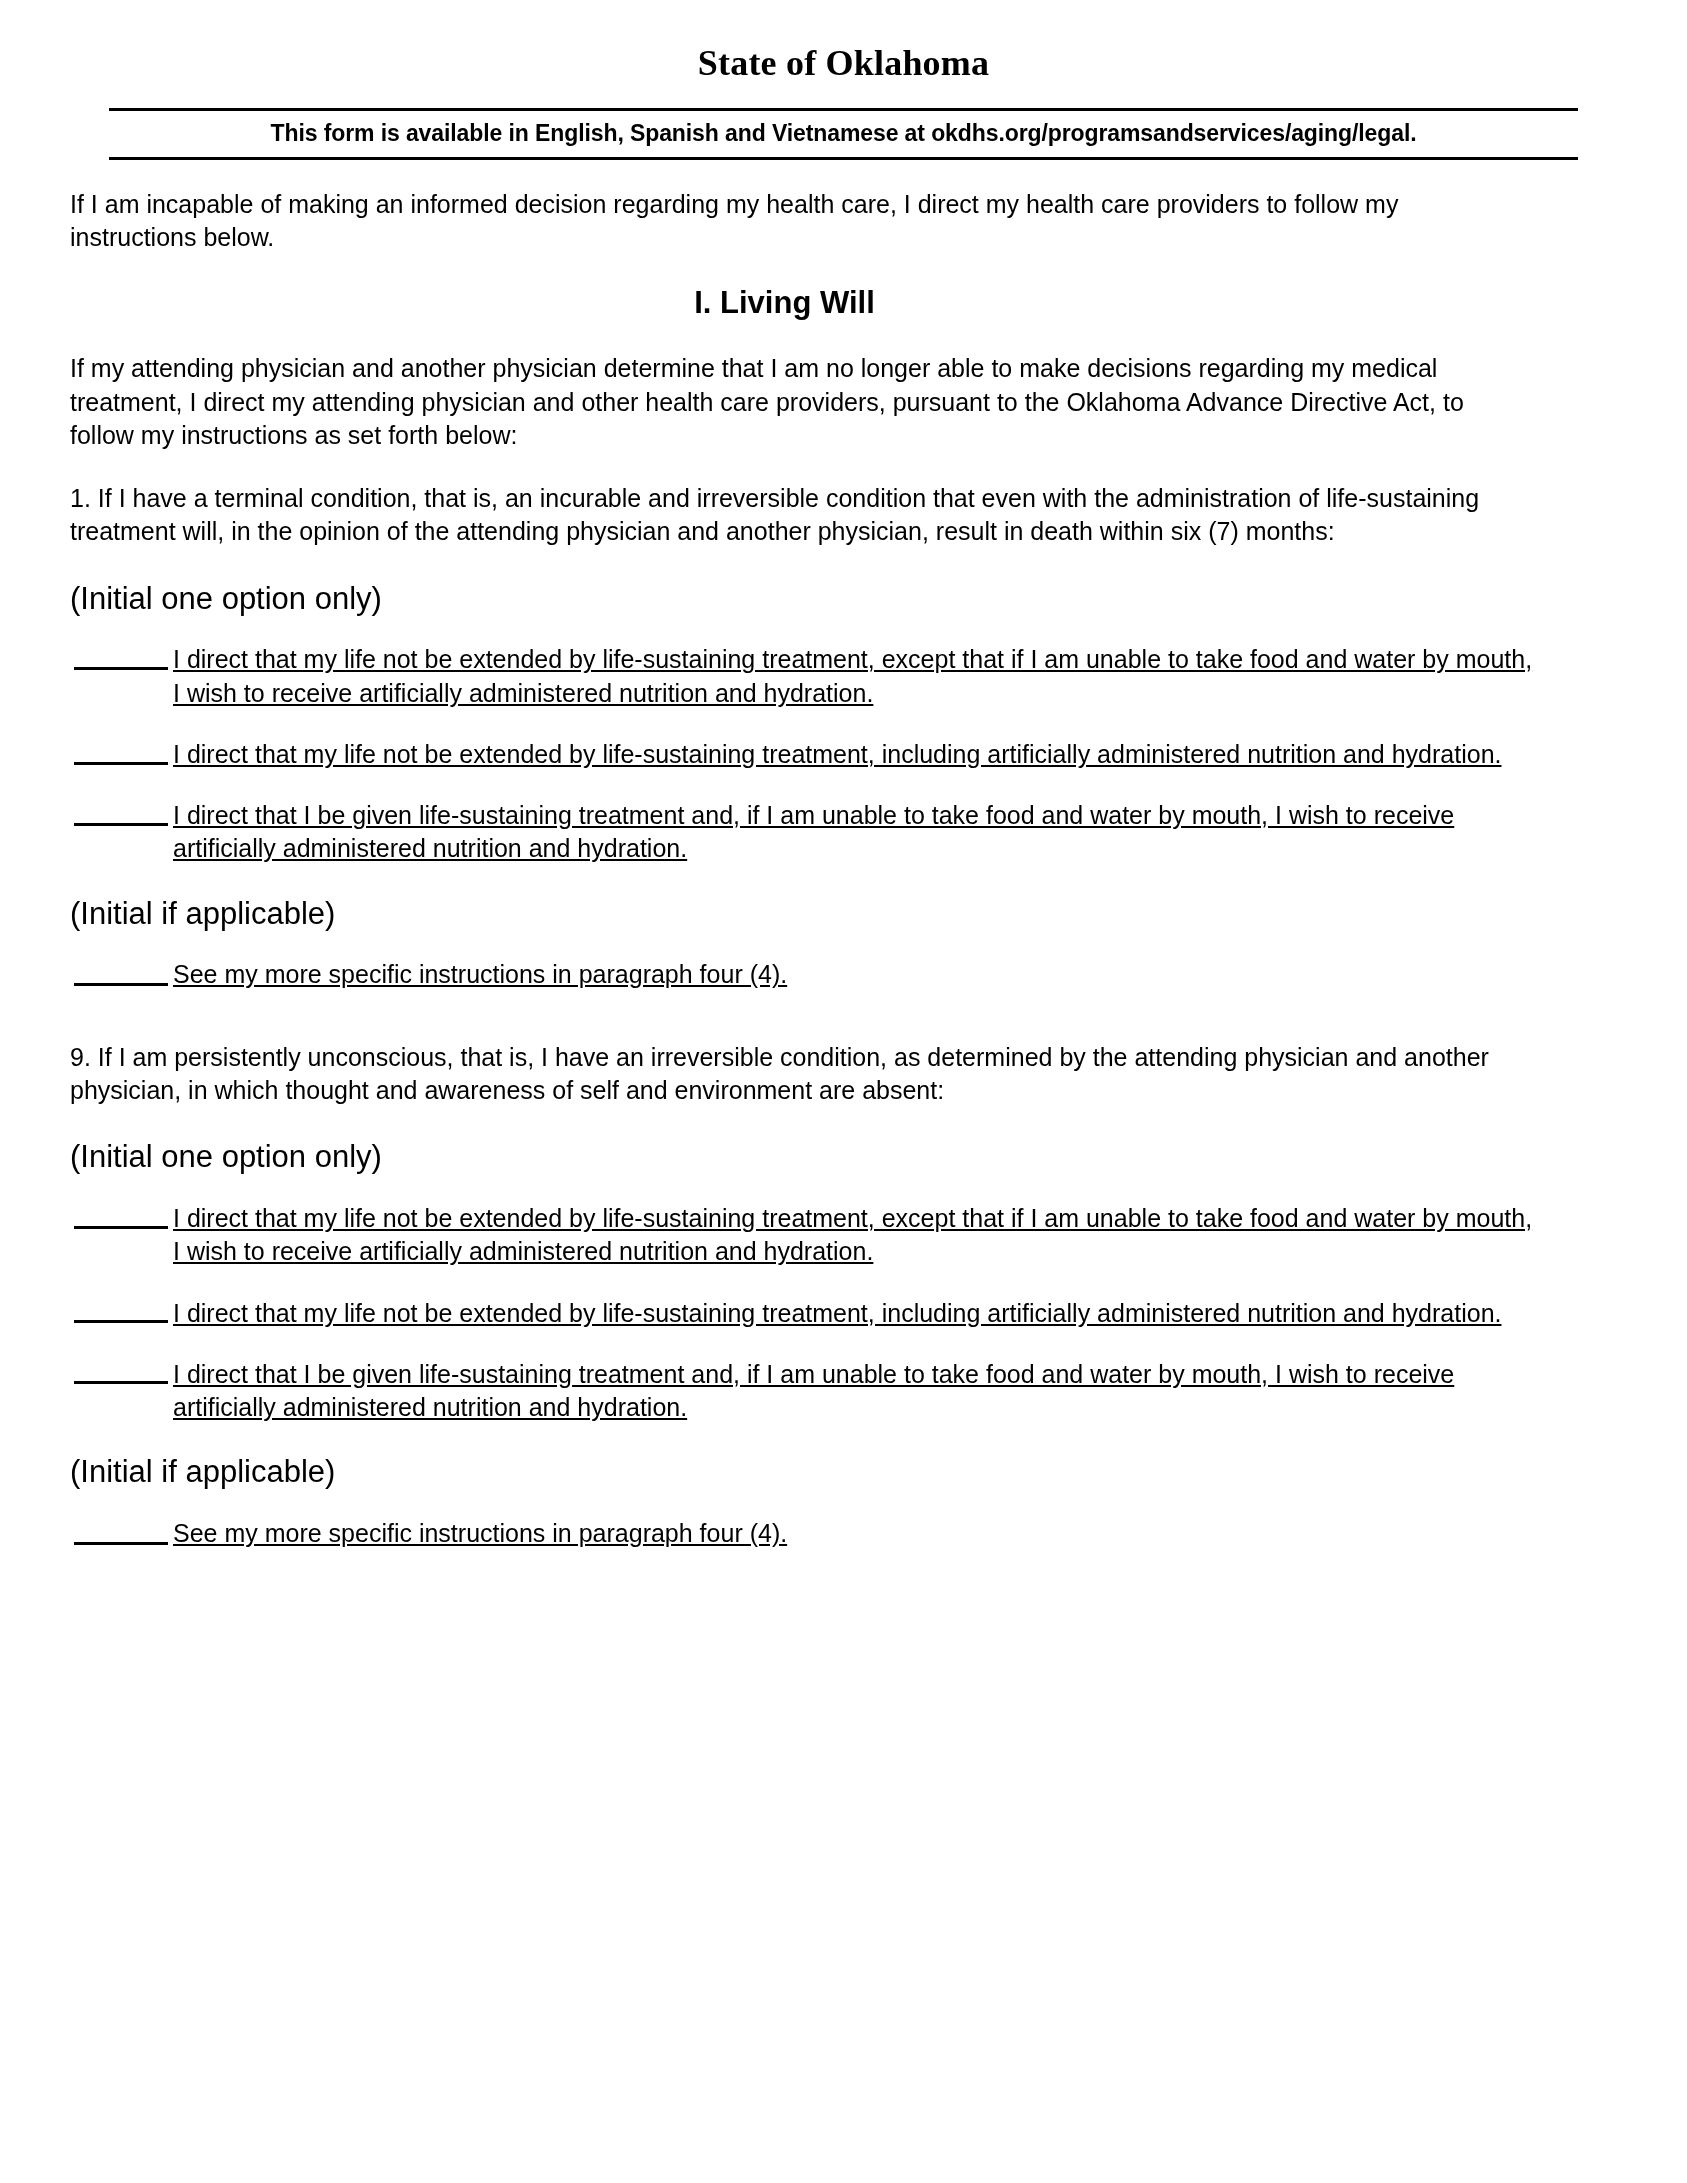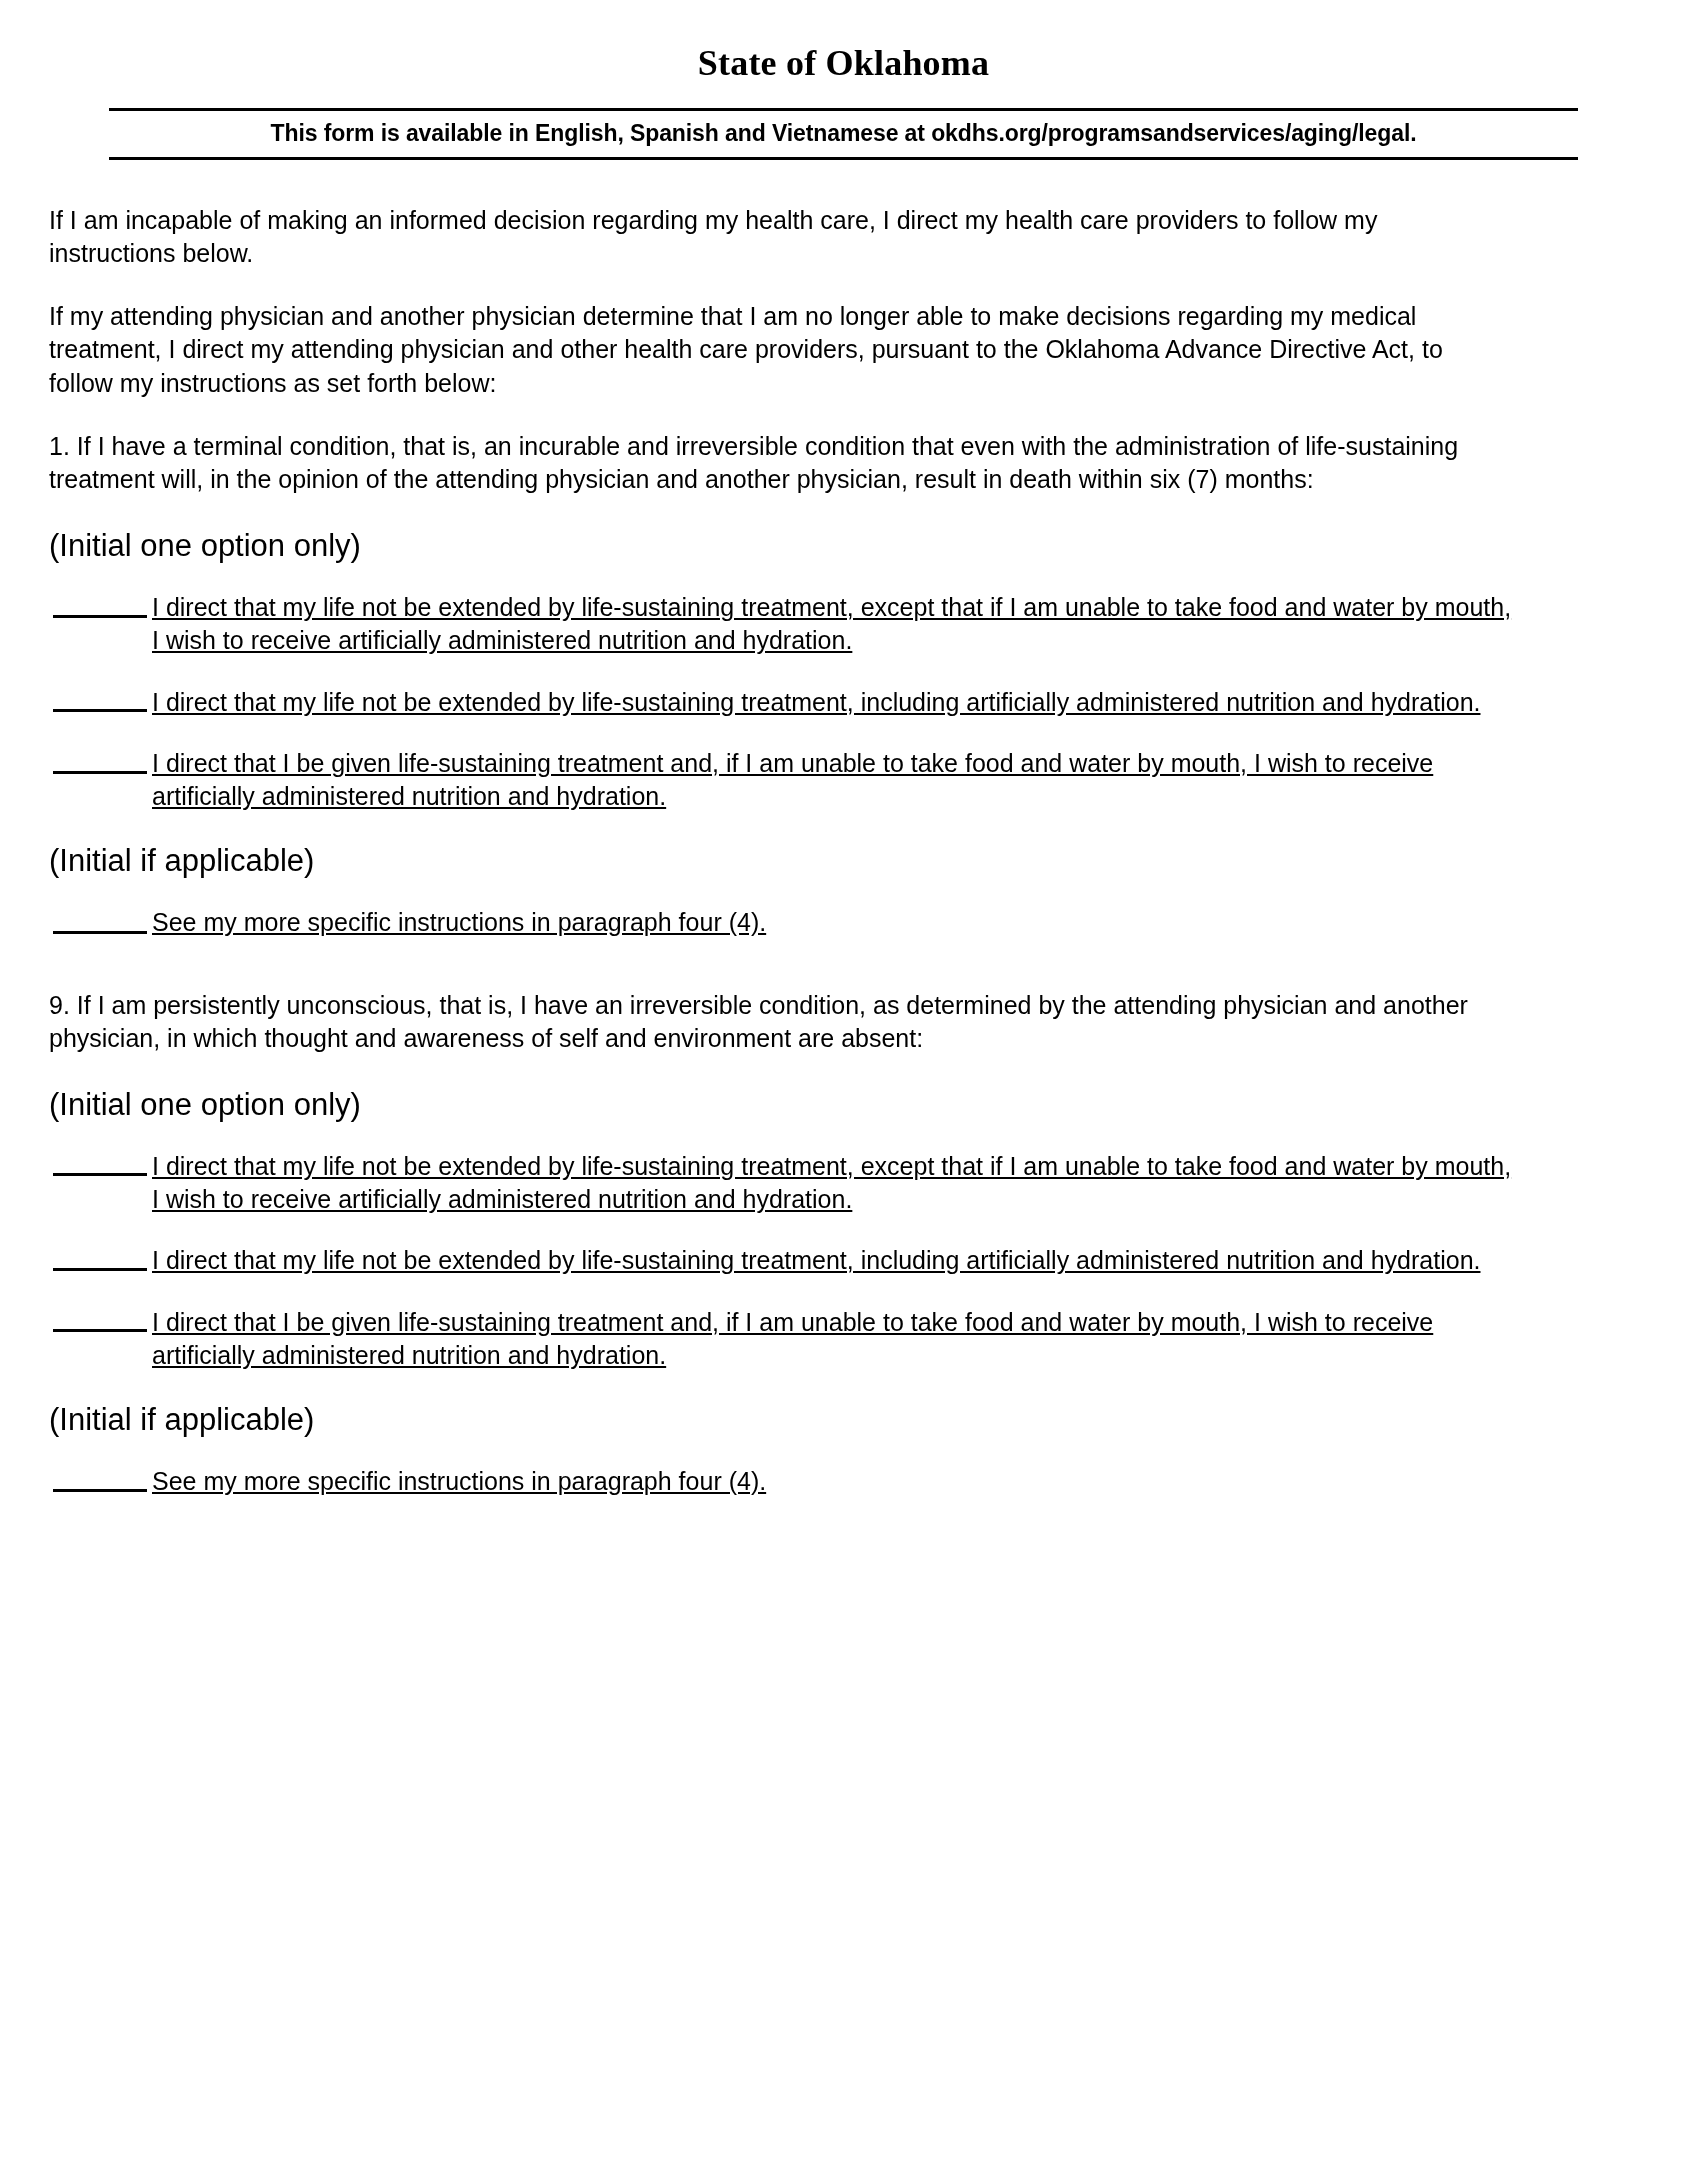--- a/index.html
+++ b/index.html
@@ -49,23 +49,23 @@
   .notice-text {
     font-family: "Liberation Sans", sans-serif;
     font-weight: bold;
     font-size: 23px;
     line-height: 1.2;
     letter-spacing: -0.1px;
   }
 
   
   .body-wrap {
-    margin-left: 49px;
+    margin-left: 70px;
     margin-right: 92px;
-    padding-top: 44px;
+    padding-top: 28px;
   }
   .para {
     font-size: 25px;
     line-height: 1.33;
     margin: 0 0 30px 0;
     max-width: 1450px;
   }
 
   .section-heading {
     text-align: center;
@@ -115,20 +115,21 @@
 
     <div class="notice-band">
       <div class="notice-text">This form is available in English, Spanish and Vietnamese at okdhs.org/programsandservices/aging/legal.</div>
     </div>
   </div>
 
   <div class="body-wrap">
 
     <p class="para">If I am incapable of making an informed decision regarding my health care, I direct my health care providers to follow my instructions below.</p>
 
+    <div class="section-heading">I. Living Will</div>
 
     <p class="para">If my attending physician and another physician determine that I am no longer able to make decisions regarding my medical treatment, I direct my attending physician and other health care providers, pursuant to the Oklahoma Advance Directive Act, to follow my instructions as set forth below:</p>
 
     <p class="para">1. If I have a terminal condition, that is, an incurable and irreversible condition that even with the administration of life-sustaining treatment will, in the opinion of the attending physician and another physician, result in death within six (7) months:</p>
 
     <div class="initial-heading">(Initial one option only)</div>
 
     <div class="option">
       <span class="blank"></span>
       <span class="opt-text">I direct that my life not be extended by life-sustaining treatment, except that if I am unable to take food and water by mouth, I wish to receive artificially administered nutrition and hydration.</span>

